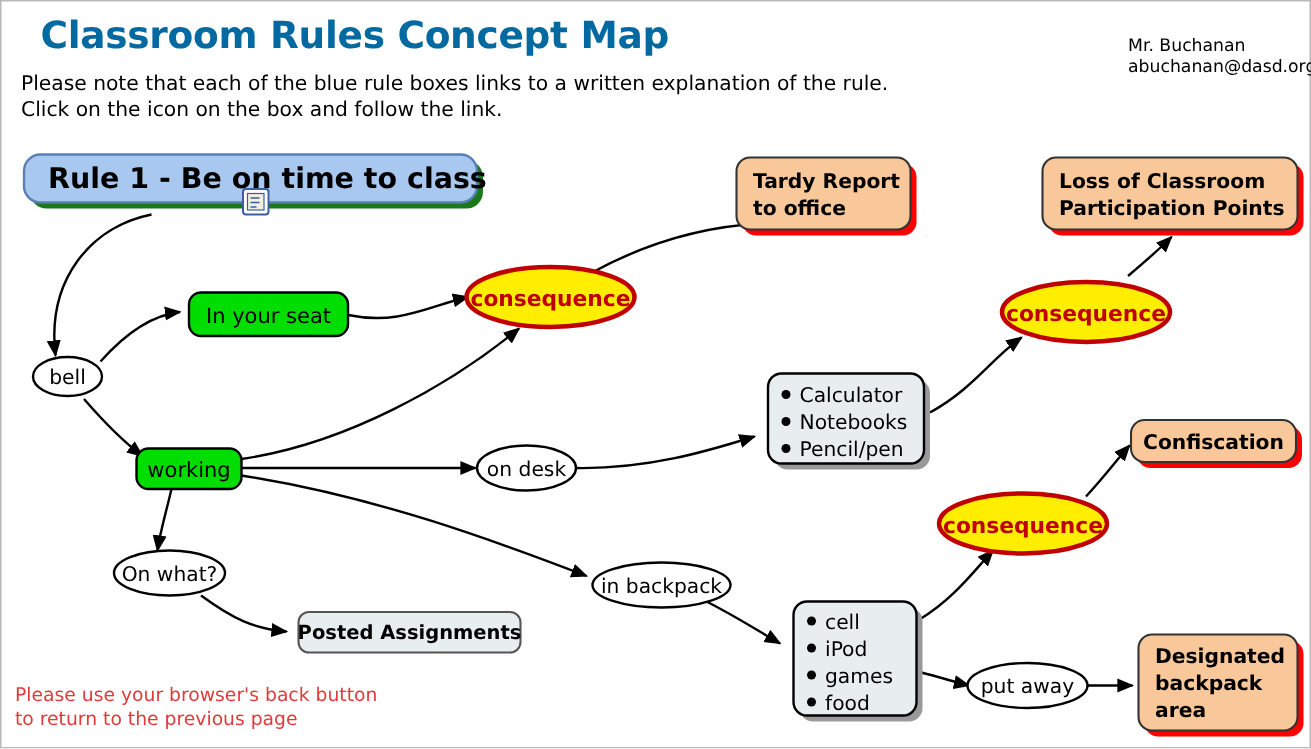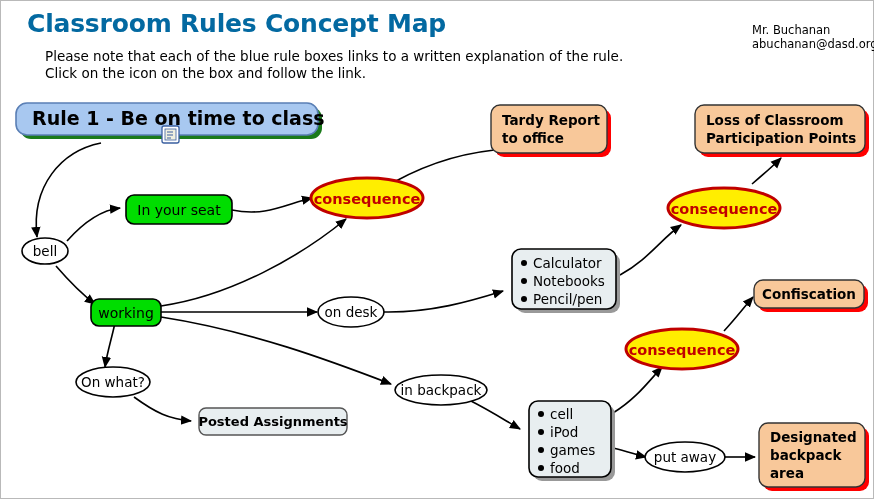--- a/index.html
+++ b/index.html
@@ -17,21 +17,21 @@
     box-sizing:border-box;
     background:#fff;
   }
   .hdr-title{
     position:absolute;left:26px;top:8px;
     font-size:25px;font-weight:bold;color:#0369a1;
     letter-spacing:-0.2px;
     white-space:nowrap;
   }
   .hdr-note{
-    position:absolute;left:44px;top:47px;
+    position:absolute;left:13px;top:47px;
     font-size:13.5px;color:#000;line-height:17px;
     white-space:pre-line;
   }
   .hdr-author{
     position:absolute;left:751px;top:22px;
     font-size:11.5px;color:#000;line-height:14px;
     white-space:pre-line;
   }
   .footer-note{
     position:absolute;left:9px;top:454px;
@@ -52,20 +52,22 @@
 </head>
 <body>
 
 <div id="page">
 
   <div class="hdr-title">Classroom Rules Concept Map</div>
   <div class="hdr-note">Please note that each of the blue rule boxes links to a written explanation of the rule.
 Click on the icon on the box and follow the link.</div>
   <div class="hdr-author">Mr. Buchanan
 abuchanan@dasd.org</div>
+  <div class="footer-note">Please use your browser's back button
+to return to the previous page</div>
 
   <svg class="map" viewBox="0 0 874 499">
     <defs>
       <marker id="arw" viewBox="0 0 10 10" refX="9" refY="5" markerWidth="7" markerHeight="7" orient="auto-start-reverse">
         <path d="M0,0.8 L10,5 L0,9.2 z" fill="#000"></path>
       </marker>
     </defs>
 
     <g>
       <path class="edge" d="M100,142 C60,150 30,185 36,236" marker-end="url(#arw)"></path>

